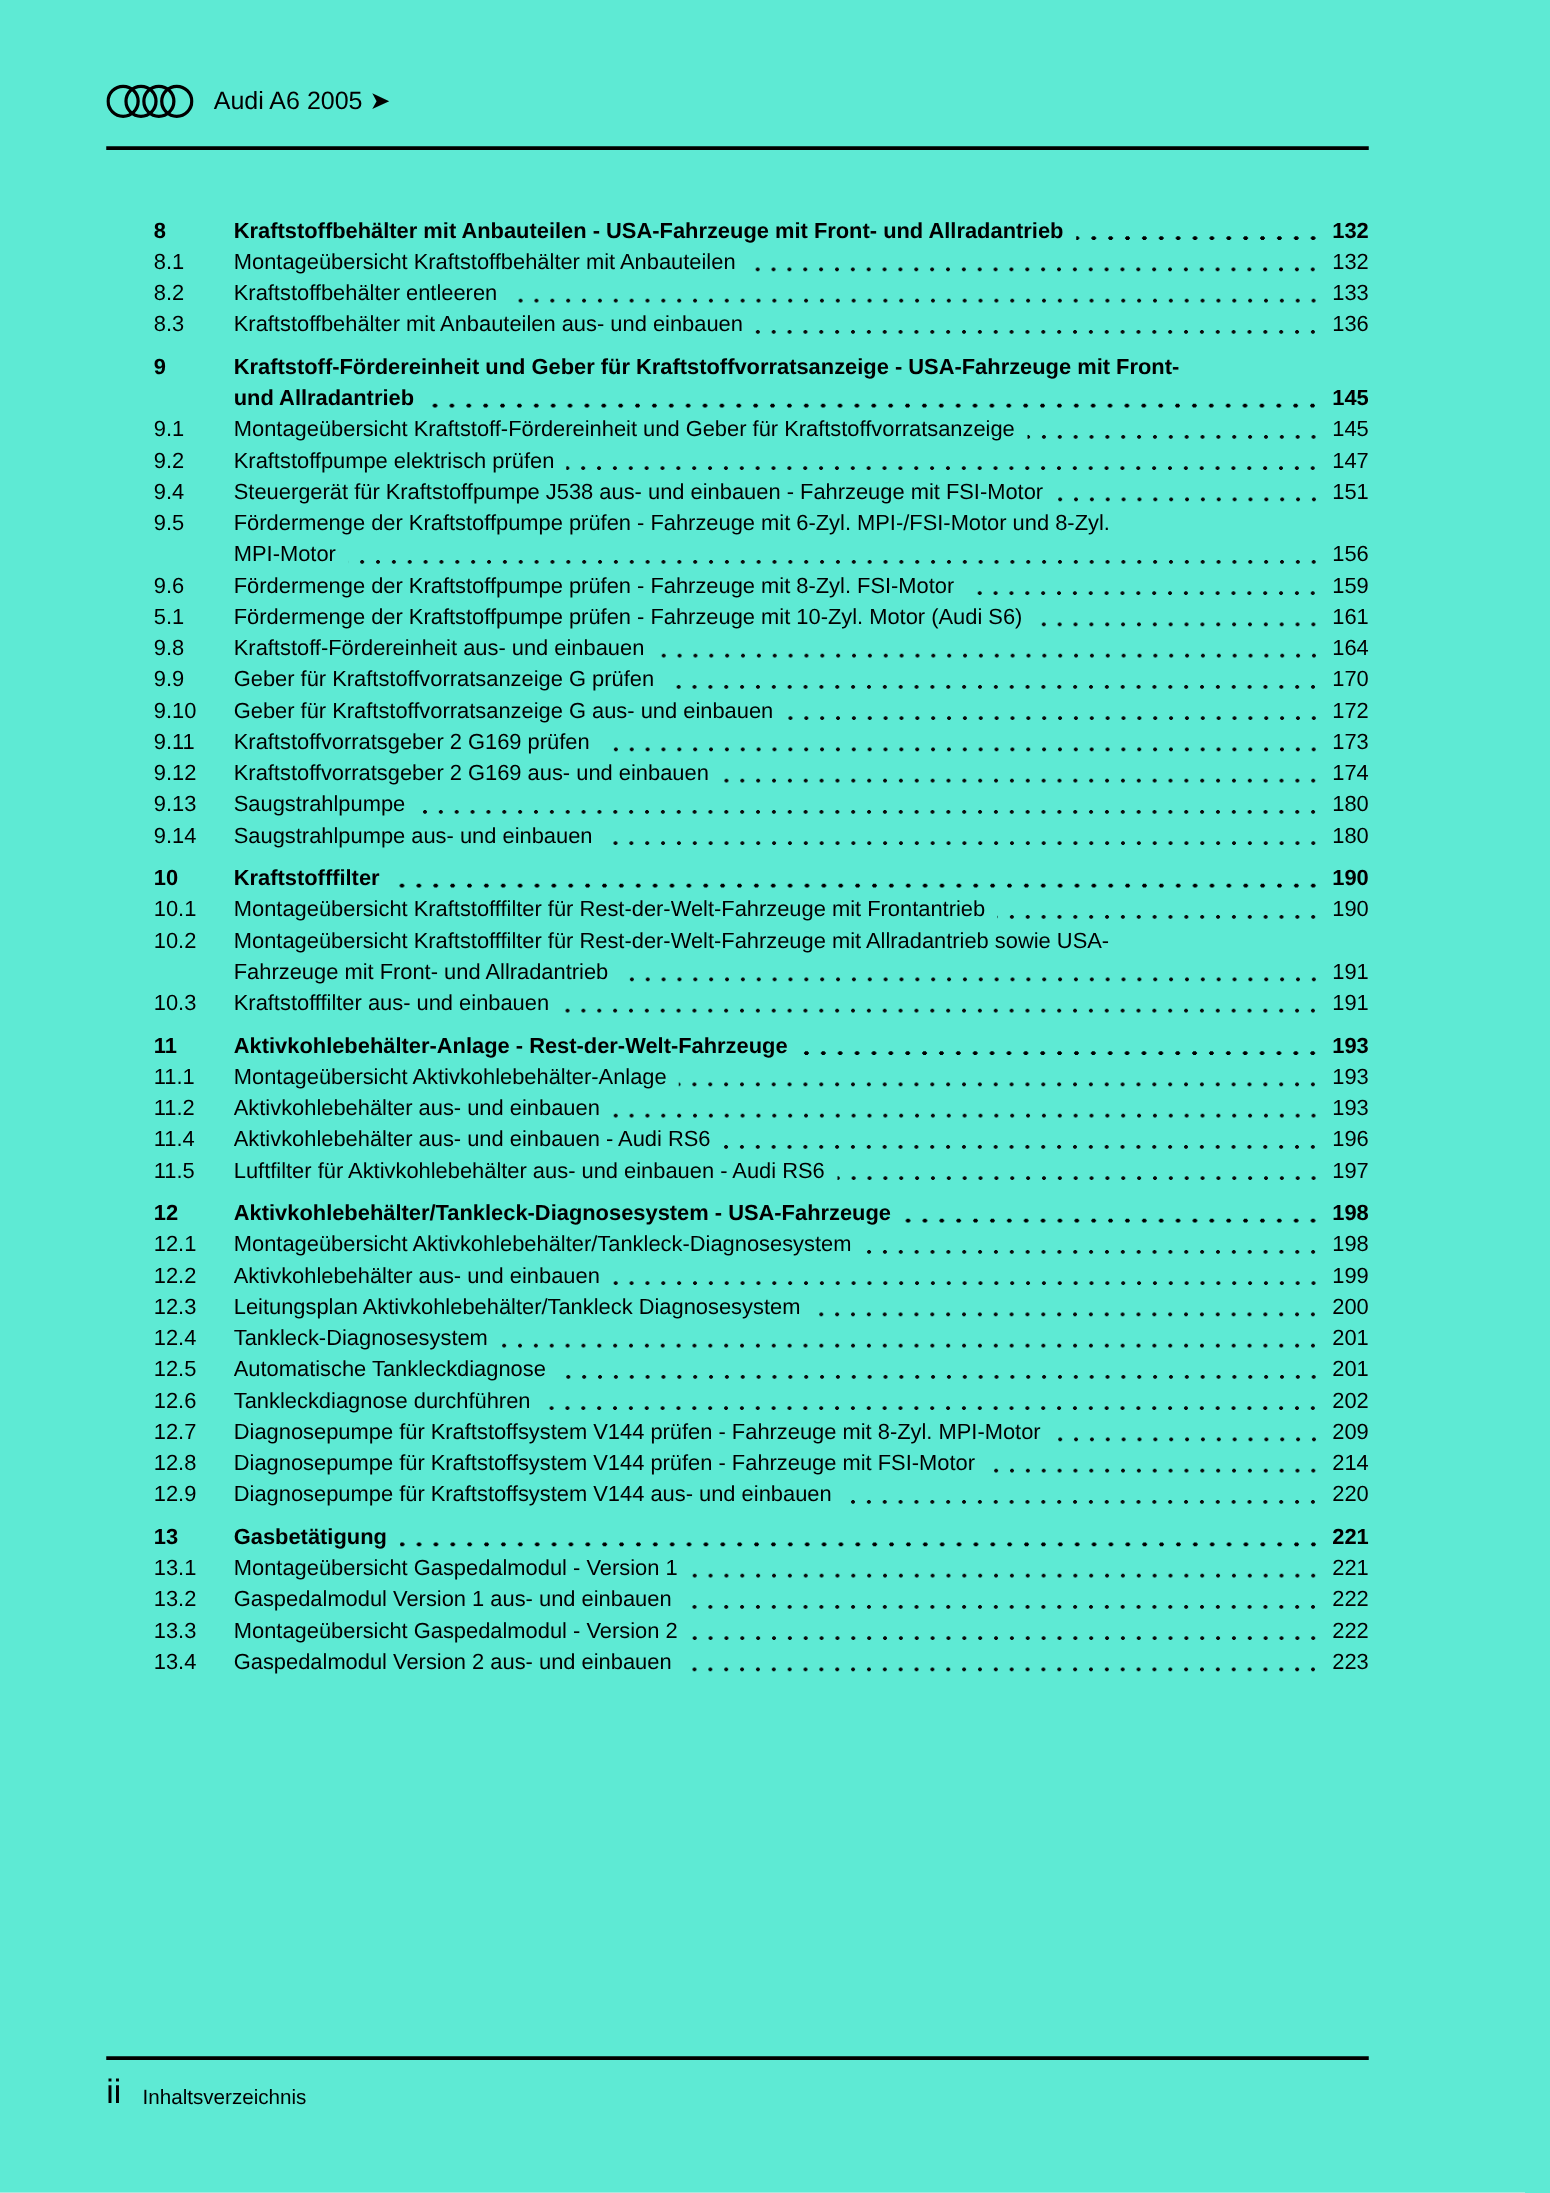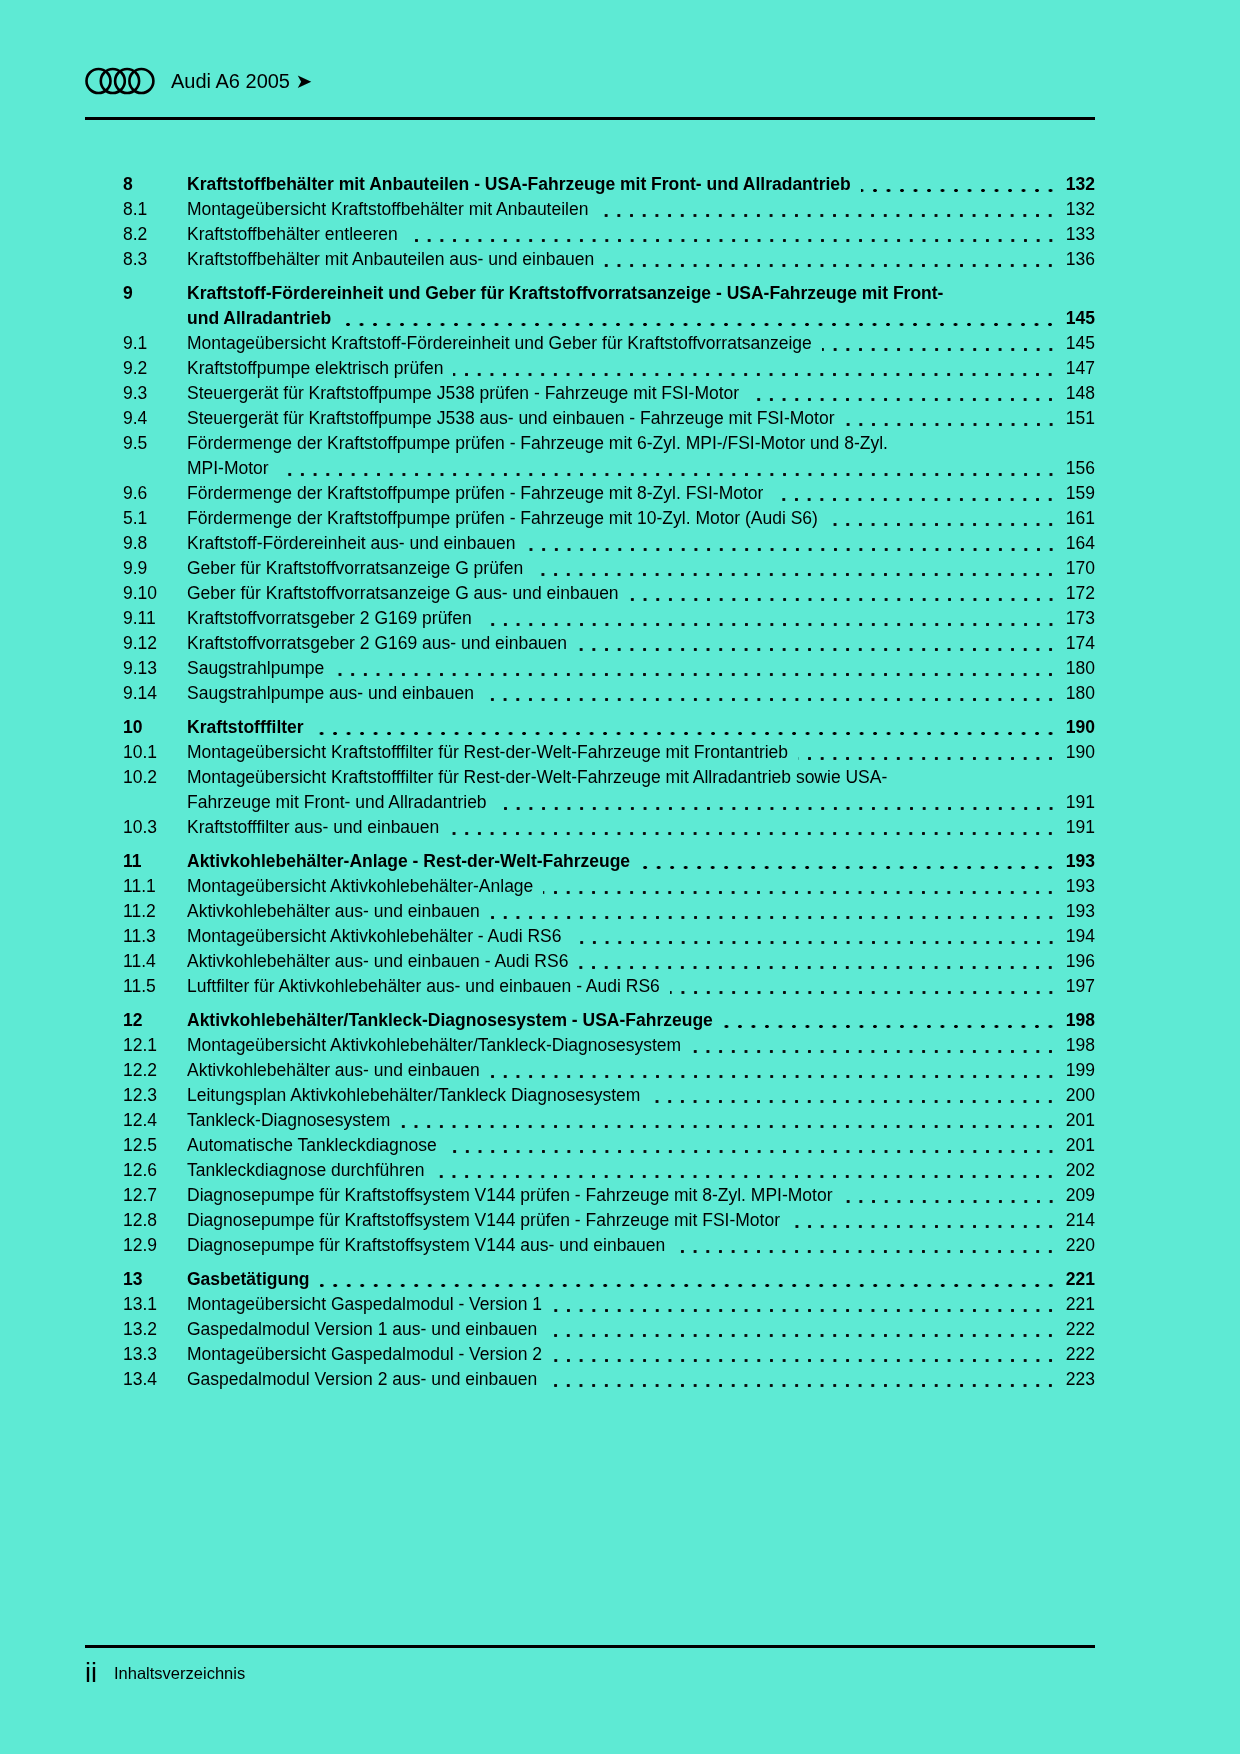--- a/index.html
+++ b/index.html
@@ -42,21 +42,21 @@
     background-position: right center;
   }
   .chapter .leader {
     background-image: radial-gradient(circle, #000 1.6px, transparent 1.9px);
     background-size: 13.5px 3px;
   }
   .toc-page { flex: 0 0 auto; text-align: right; min-width: 34px; }
 
   
   .footer-rule { position: absolute; left: 85px; top: 1645px; width: 1010px; height: 3px; background: #000; }
-  .footer { position: absolute; left: 85px; top: 1658px; display: flex; align-items: center; gap: 17px; }
+  .footer { position: absolute; left: 85px; top: 1658px; display: flex; align-items: flex-end; gap: 17px; }
   .footer-page { font-size: 27px; line-height: 30px; }
   .footer-label { font-size: 16.5px; }
 </style>
 </head>
 <body>
 
 <div class="page">
 
   <div class="header">
     <div class="header-top">
@@ -137,30 +137,20 @@
       <span class="toc-num">9.2</span>
       <span class="toc-body">
         <span class="toc-lastline">
           <span class="toc-title">Kraftstoffpumpe elektrisch prüfen</span>
           <span class="leader"></span>
           <span class="toc-page">147</span>
         </span>
       </span>
     </div>
       <div class="toc-row">
-      <span class="toc-num">9.3</span>
-      <span class="toc-body">
-        <span class="toc-lastline">
-          <span class="toc-title">Steuergerät für Kraftstoffpumpe J538 prüfen - Fahrzeuge mit FSI-Motor</span>
-          <span class="leader"></span>
-          <span class="toc-page">148</span>
-        </span>
-      </span>
-    </div>
-      <div class="toc-row">
       <span class="toc-num">9.4</span>
       <span class="toc-body">
         <span class="toc-lastline">
           <span class="toc-title">Steuergerät für Kraftstoffpumpe J538 aus- und einbauen - Fahrzeuge mit FSI-Motor</span>
           <span class="leader"></span>
           <span class="toc-page">151</span>
         </span>
       </span>
     </div>
       <div class="toc-row">
@@ -325,30 +315,20 @@
         </span>
       </span>
     </div>
       <div class="toc-row">
       <span class="toc-num">11.2</span>
       <span class="toc-body">
         <span class="toc-lastline">
           <span class="toc-title">Aktivkohlebehälter aus- und einbauen</span>
           <span class="leader"></span>
           <span class="toc-page">193</span>
-        </span>
-      </span>
-    </div>
-      <div class="toc-row">
-      <span class="toc-num">11.3</span>
-      <span class="toc-body">
-        <span class="toc-lastline">
-          <span class="toc-title">Montageübersicht Aktivkohlebehälter - Audi RS6</span>
-          <span class="leader"></span>
-          <span class="toc-page">194</span>
         </span>
       </span>
     </div>
       <div class="toc-row">
       <span class="toc-num">11.4</span>
       <span class="toc-body">
         <span class="toc-lastline">
           <span class="toc-title">Aktivkohlebehälter aus- und einbauen - Audi RS6</span>
           <span class="leader"></span>
           <span class="toc-page">196</span>

